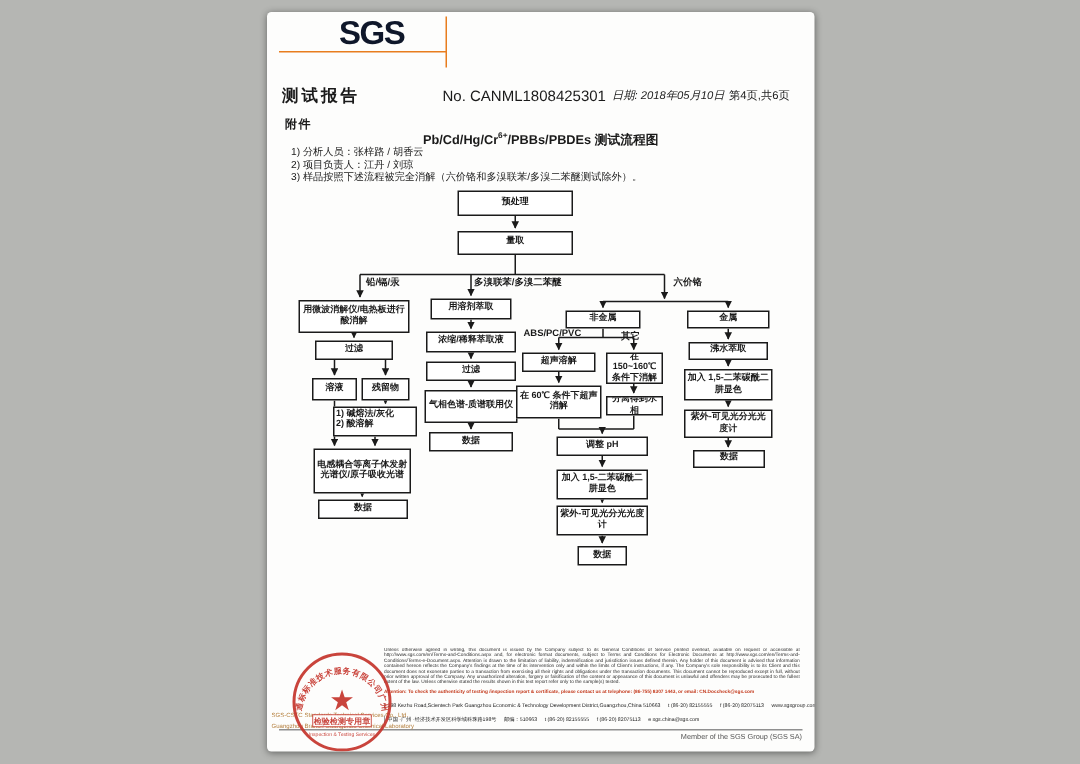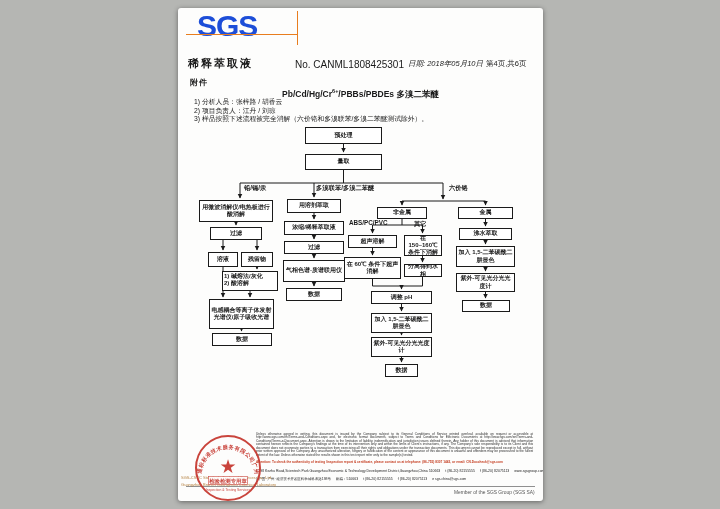--- a/index.html
+++ b/index.html
@@ -2,21 +2,21 @@
 <html><head>
 <meta charset="utf-8">
 <style>
   html,body{margin:0;padding:0;}
   body{width:720px;height:509px;overflow:hidden;background:#b5b6b3;position:relative;
        font-family:"Liberation Sans",sans-serif;color:#1a1a1a;}
   #page{position:absolute;left:178px;top:8px;width:365px;height:493px;background:#fdfdfc;
         border-radius:3px;box-shadow:0 1px 5px rgba(0,0,0,.45);overflow:hidden;}
   .abs{position:absolute;}
   
-  #logo-text{left:19px;top:1px;font-size:30px;font-weight:bold;color:#1d4ed8;letter-spacing:-1px;}
+  #logo-text{left:48px;top:1px;font-size:22px;font-weight:bold;color:#0f172a;letter-spacing:-1px;}
   #logo-hline{left:8px;top:26px;width:112px;height:1.3px;background:#e87d1e;}
   #logo-vline{left:119px;top:3px;width:1.3px;height:34px;background:#e87d1e;}
   
   #report-title{left:10px;top:48px;font-size:11px;font-weight:bold;letter-spacing:2px;}
   #report-no{left:117px;top:51px;font-size:10px;}
   #report-date{left:230px;top:51px;font-size:7.5px;font-style:italic;}
   #page-info{left:308px;top:51px;font-size:7.5px;}
   #attachment{left:12px;top:69px;font-size:8px;font-weight:bold;letter-spacing:1px;}
   #flow-title{left:0;top:80px;width:100%;text-align:center;font-size:8.5px;font-weight:bold;}
   #flow-title sup{font-size:5.5px;vertical-align:super;}
@@ -48,26 +48,26 @@
 </style>
 </head>
 <body>
 
 <div id="page">
 
   <div class="abs" id="logo-text">SGS</div>
   <div class="abs" id="logo-hline"></div>
   <div class="abs" id="logo-vline"></div>
 
-  <div class="abs" id="report-title">稀释萃取液</div>
+  <div class="abs" id="report-title">测试报告</div>
   <div class="abs" id="report-no">No. CANML1808425301</div>
   <div class="abs" id="report-date">日期: 2018年05月10日</div>
   <div class="abs" id="page-info">第4页,共6页</div>
   <div class="abs" id="attachment">附件</div>
-  <div class="abs" id="flow-title"><span>Pb/Cd/Hg/Cr</span><sup>6+</sup><span>/PBBs/PBDEs 多溴二苯醚</span></div>
+  <div class="abs" id="flow-title"><span>Pb/Cd/Hg/Cr</span><sup>6+</sup><span>/PBBs/PBDEs 测试流程图</span></div>
 
   <div class="abs" id="notes">
     <div>1) 分析人员：张梓路 / 胡香云</div>
     <div>2) 项目负责人：江丹 / 刘琼</div>
     <div>3) 样品按照下述流程被完全消解（六价铬和多溴联苯/多溴二苯醚测试除外）。</div>
   </div>
 
   <svg class="abs" id="flowsvg" width="365" height="493" viewBox="0 0 365 493">
     <defs>
       <marker id="ah" markerWidth="6" markerHeight="6" refX="4.5" refY="2.5" orient="auto" markerUnits="userSpaceOnUse">

